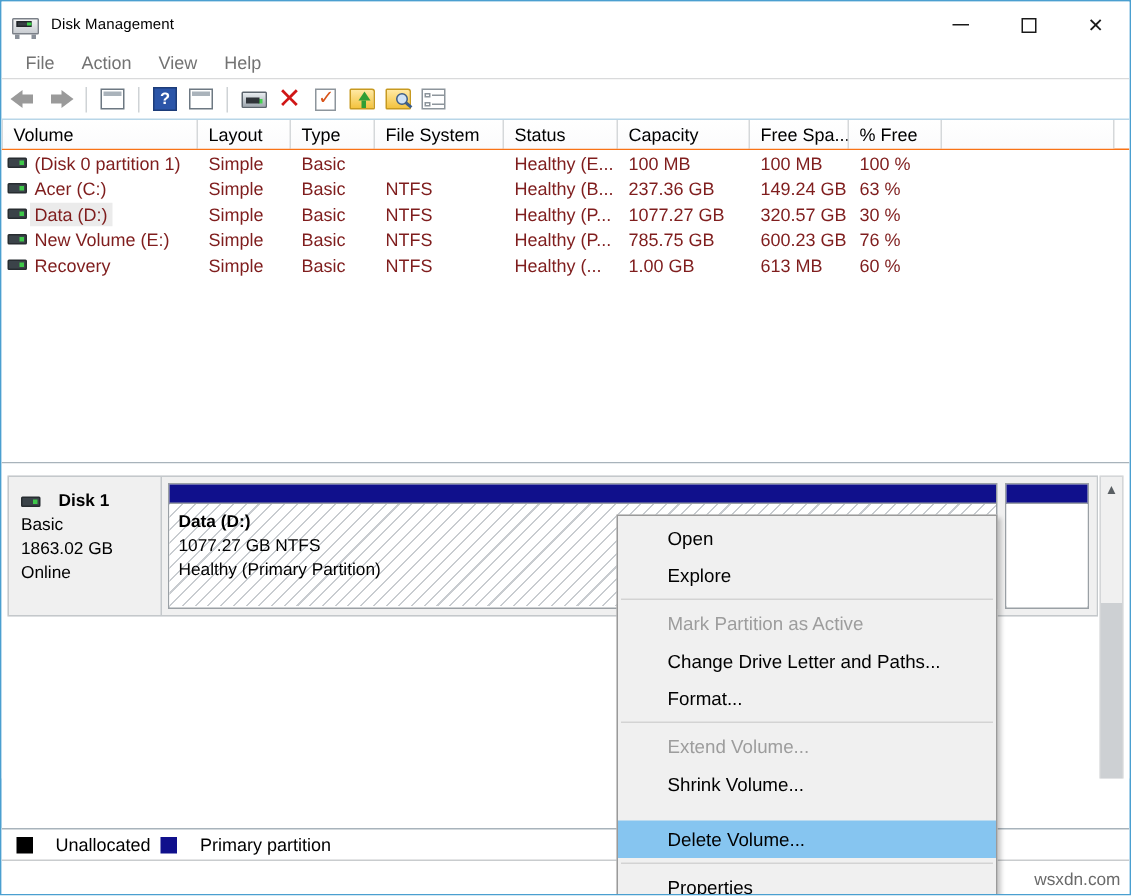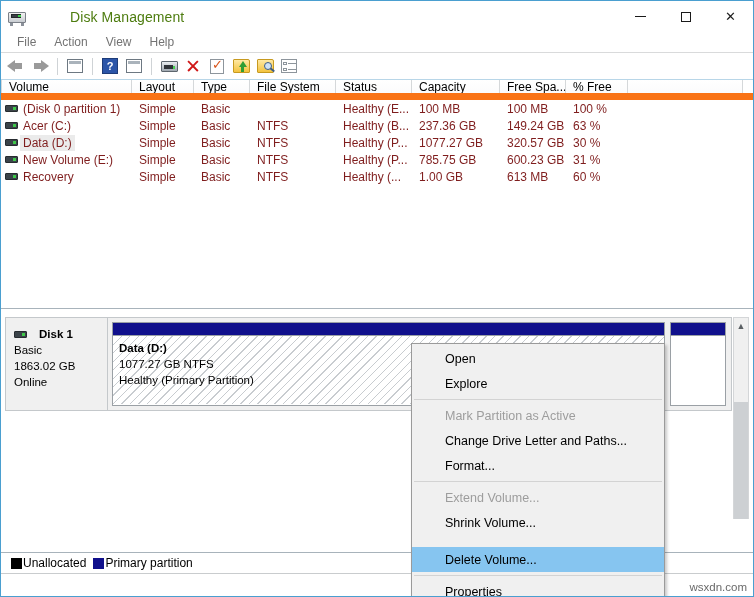--- a/index.html
+++ b/index.html
@@ -36,21 +36,21 @@
     border:1px solid #7b8088; border-radius:1px;
   }
   .ti-slot {
     position:absolute; left:3px; top:5px; width:10px; height:4px;
     background:#3a3f45; border:1px solid #23262a;
   }
   .ti-led { position:absolute; left:10px; top:6px; width:3px; height:2px; background:#3fd24a; }
   .ti-foot1 { position:absolute; left:2px; top:14px; width:3px; height:3px; background:#8a9099; }
   .ti-foot2 { position:absolute; left:13px; top:14px; width:3px; height:3px; background:#8a9099; }
   #title-text {
-    font-size: 14px; color: #4d7c0f; letter-spacing: 0.1px; margin-left: 36px;
+    font-size: 10px; color: #000000; letter-spacing: 0.1px;
   }
   #window-controls {
     position: absolute; right: 0; top: 0;
     display: flex; height: 31px;
   }
   .wc {
     width: 45px; height: 31px;
     display: flex; align-items: center; justify-content: center;
     font-size: 13px; color: #1a1a1a;
     cursor: default;
@@ -145,21 +145,21 @@
     position: relative;
     height: 229px;
     background: #ffffff;
     border-bottom: 1px solid #a8b3bb;
     overflow: hidden;
   }
   #list-header {
     display: flex;
     height: 20px;
     background: #ffffff;
-    border-bottom: 7px solid #f97316;
+    border-bottom: 1px solid #f97316;
   }
   .col-head {
     font-size: 12px; color:#000;
     display:flex; align-items:center;
     padding-left: 7px;
     border-right: 1px solid #d5d8da;
     background: linear-gradient(#ffffff,#fbfbfc);
     cursor: default;
     overflow:hidden; white-space:nowrap;
   }
@@ -275,21 +275,21 @@
   
   #legend {
     position:absolute; left:0; bottom:23px;
     width: 752px; height: 21px;
     border-top: 1px solid #a8b3bb;
     background: #ffffff;
     display:flex; align-items:center;
     padding-left: 10px; gap: 7px;
     font-size: 12px;
   }
-  .lg { display:flex; align-items:center; gap:1px; }
+  .lg { display:flex; align-items:center; gap:15px; }
   .lg-sw { width:11px;height:11px; }
   .sw-unalloc { background:#000000; }
   .sw-primary { background:#10108c; }
 
   
   #statusbar {
     position:absolute;left:0;bottom:0;width:752px;height:23px;
     background:#ffffff;border-top:1px solid #c9ccce;
   }
 
@@ -468,21 +468,21 @@
           <div class="cell c0 vol">
             <span class="vol-icon"></span>
             <span class="vol-label">New Volume (E:)</span>
           </div>
           <div class="cell c1">Simple</div>
           <div class="cell c2">Basic</div>
           <div class="cell c3">NTFS</div>
           <div class="cell c4">Healthy (P...</div>
           <div class="cell c5">785.75 GB</div>
           <div class="cell c6">600.23 GB</div>
-          <div class="cell c7">31 %</div>
+          <div class="cell c7">76 %</div>
         </div>
         <div class="row">
           <div class="cell c0 vol">
             <span class="vol-icon"></span>
             <span class="vol-label">Recovery</span>
           </div>
           <div class="cell c1">Simple</div>
           <div class="cell c2">Basic</div>
           <div class="cell c3">NTFS</div>
           <div class="cell c4">Healthy (...</div>

